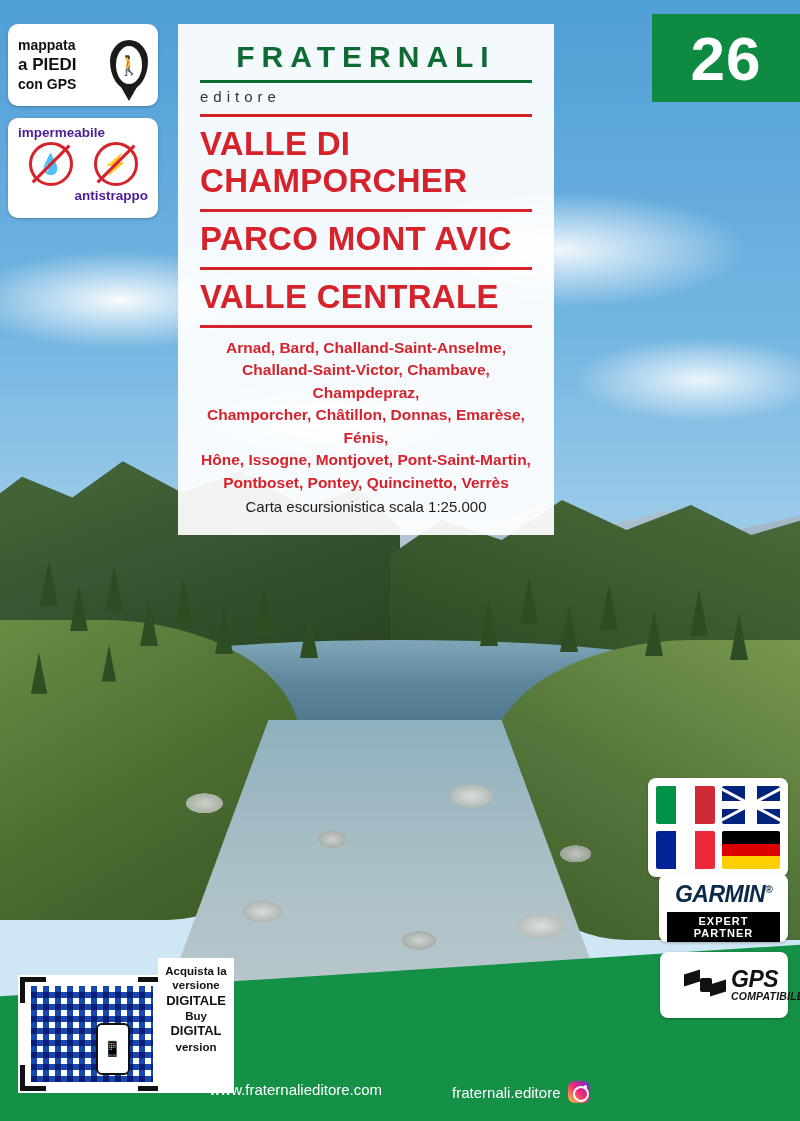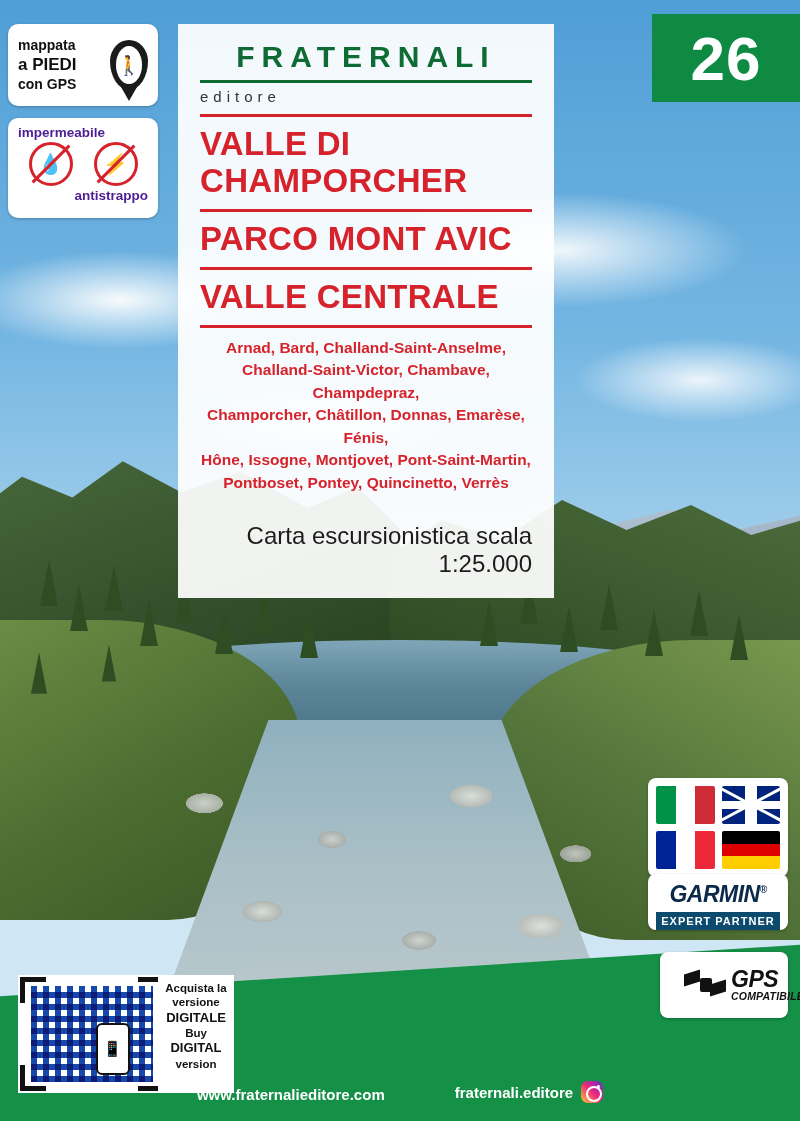--- a/index.html
+++ b/index.html
@@ -110,23 +110,23 @@
   }
 
   
   .bottom-panel {
     position: absolute; left: 0; right: 0; bottom: 0; height: 215px;
     background: #159047;
     clip-path: polygon(0% 42%, 100% 18%, 100% 100%, 0% 100%);
   }
   .bottom-bar-text {
     position: absolute; left: 0; right: 0; bottom: 18px;
-    display: flex; align-items: flex-end; justify-content: center;
+    display: flex; align-items: flex-start; justify-content: center;
     gap: 70px;
-    color: #ffffff; font-size: 15px; font-weight: 700;
+    color: #ffffff; font-size: 15px; font-weight: 400;
   }
   .ig-wrap { display: flex; align-items: center; gap: 8px; }
   .ig-icon {
     width: 22px; height: 22px; border-radius: 7px;
     background: linear-gradient(45deg, #f9ce34, #ee2a7b 50%, #6228d7);
     position: relative;
   }
   .ig-icon::after {
     content: ""; position: absolute; left: 5px; top: 5px;
     width: 12px; height: 12px; border: 2px solid #fff; border-radius: 50%;
@@ -157,21 +157,21 @@
   .hr-red { height: 3px; background: #d6232b; margin: 9px 0; }
   .map-title {
     color: #d6232b; font-weight: 700; font-size: 33px; letter-spacing: 0.3px;
     line-height: 1.12; text-align: left;
   }
   .places {
     color: #d6232b; font-weight: 700; font-size: 15.5px; line-height: 1.45;
     text-align: center; margin-top: 2px;
   }
   .scale-line {
-    text-align: right; font-size: 24px; color: #1b1b1b; margin-top: 28px;
+    text-align: center; font-size: 15px; color: #1b1b1b; margin-top: 4px;
   }
 
   
   .number-badge {
     position: absolute; right: 0; top: 14px;
     width: 148px; height: 88px;
     background: #0f8a43;
     display: flex; align-items: center; justify-content: center;
     color: #fff; font-size: 62px; font-weight: 700; letter-spacing: 1px;
   }
@@ -248,29 +248,29 @@
   .flag-uk::before, .flag-uk::after {
     content: ""; position: absolute; left: -20%; right: -20%; top: 46%; height: 8%;
     background: #fff;
   }
   .flag-uk::before { transform: rotate(28deg); }
   .flag-uk::after { transform: rotate(-28deg); }
 
   
   .garmin {
     position: absolute; right: 12px; top: 874px;
-    width: 140px; background: #fff; border-radius: 8px;
+    width: 129px; background: #fff; border-radius: 8px;
     padding: 7px 8px 0 8px; text-align: center;
     box-shadow: 0 1px 3px rgba(0,0,0,.25);
     overflow: hidden;
   }
   .garmin-word { font-size: 23px; font-weight: 700; font-style: italic; color: #0b2a4a; letter-spacing: -.5px; }
   .garmin-word sup { font-size: 10px; }
   .garmin-bar {
-    margin-top: 4px; background: #0c4a6e; color: #fff;
+    margin-top: 4px; background: #000000; color: #fff;
     font-size: 11px; font-weight: 700; letter-spacing: 1px; padding: 3px 0;
   }
 
   
   .gpscomp {
     position: absolute; right: 12px; top: 952px;
     width: 128px; height: 66px; background: #fff; border-radius: 8px;
     display: flex; align-items: center; gap: 5px; padding: 6px 24px;
     box-shadow: 0 1px 3px rgba(0,0,0,.25);
     font-style: italic;
@@ -299,21 +299,21 @@
   .qr-grid {
     position: absolute; left: 13px; top: 11px; width: 122px; height: 96px;
     background-image:
       repeating-linear-gradient(90deg, #0b3fa8 0 6px, transparent 6px 12px),
       repeating-linear-gradient(0deg, #0b3fa8 0 6px, transparent 6px 12px);
     background-blend-mode: multiply;
     opacity: .95;
   }
   .qr-badge {
     position: absolute; left: 158px; bottom: 28px;
-    width: 76px; height: 118px; background: #fff;
+    width: 76px; height: 135px; background: #fff;
     font-size: 11.5px; color: #111; text-align: center; line-height: 1.25;
     padding: 6px 4px; font-weight: 600;
   }
   .qr-badge .big { font-size: 13px; font-weight: 700; }
   .qr-phone {
     position: absolute; left: 96px; bottom: 46px;
     width: 34px; height: 52px; background: #fff; border: 2px solid #111; border-radius: 6px;
     display: flex; align-items: center; justify-content: center;
   }
   .qr-phone .wave { font-size: 15px; color: #111; }

